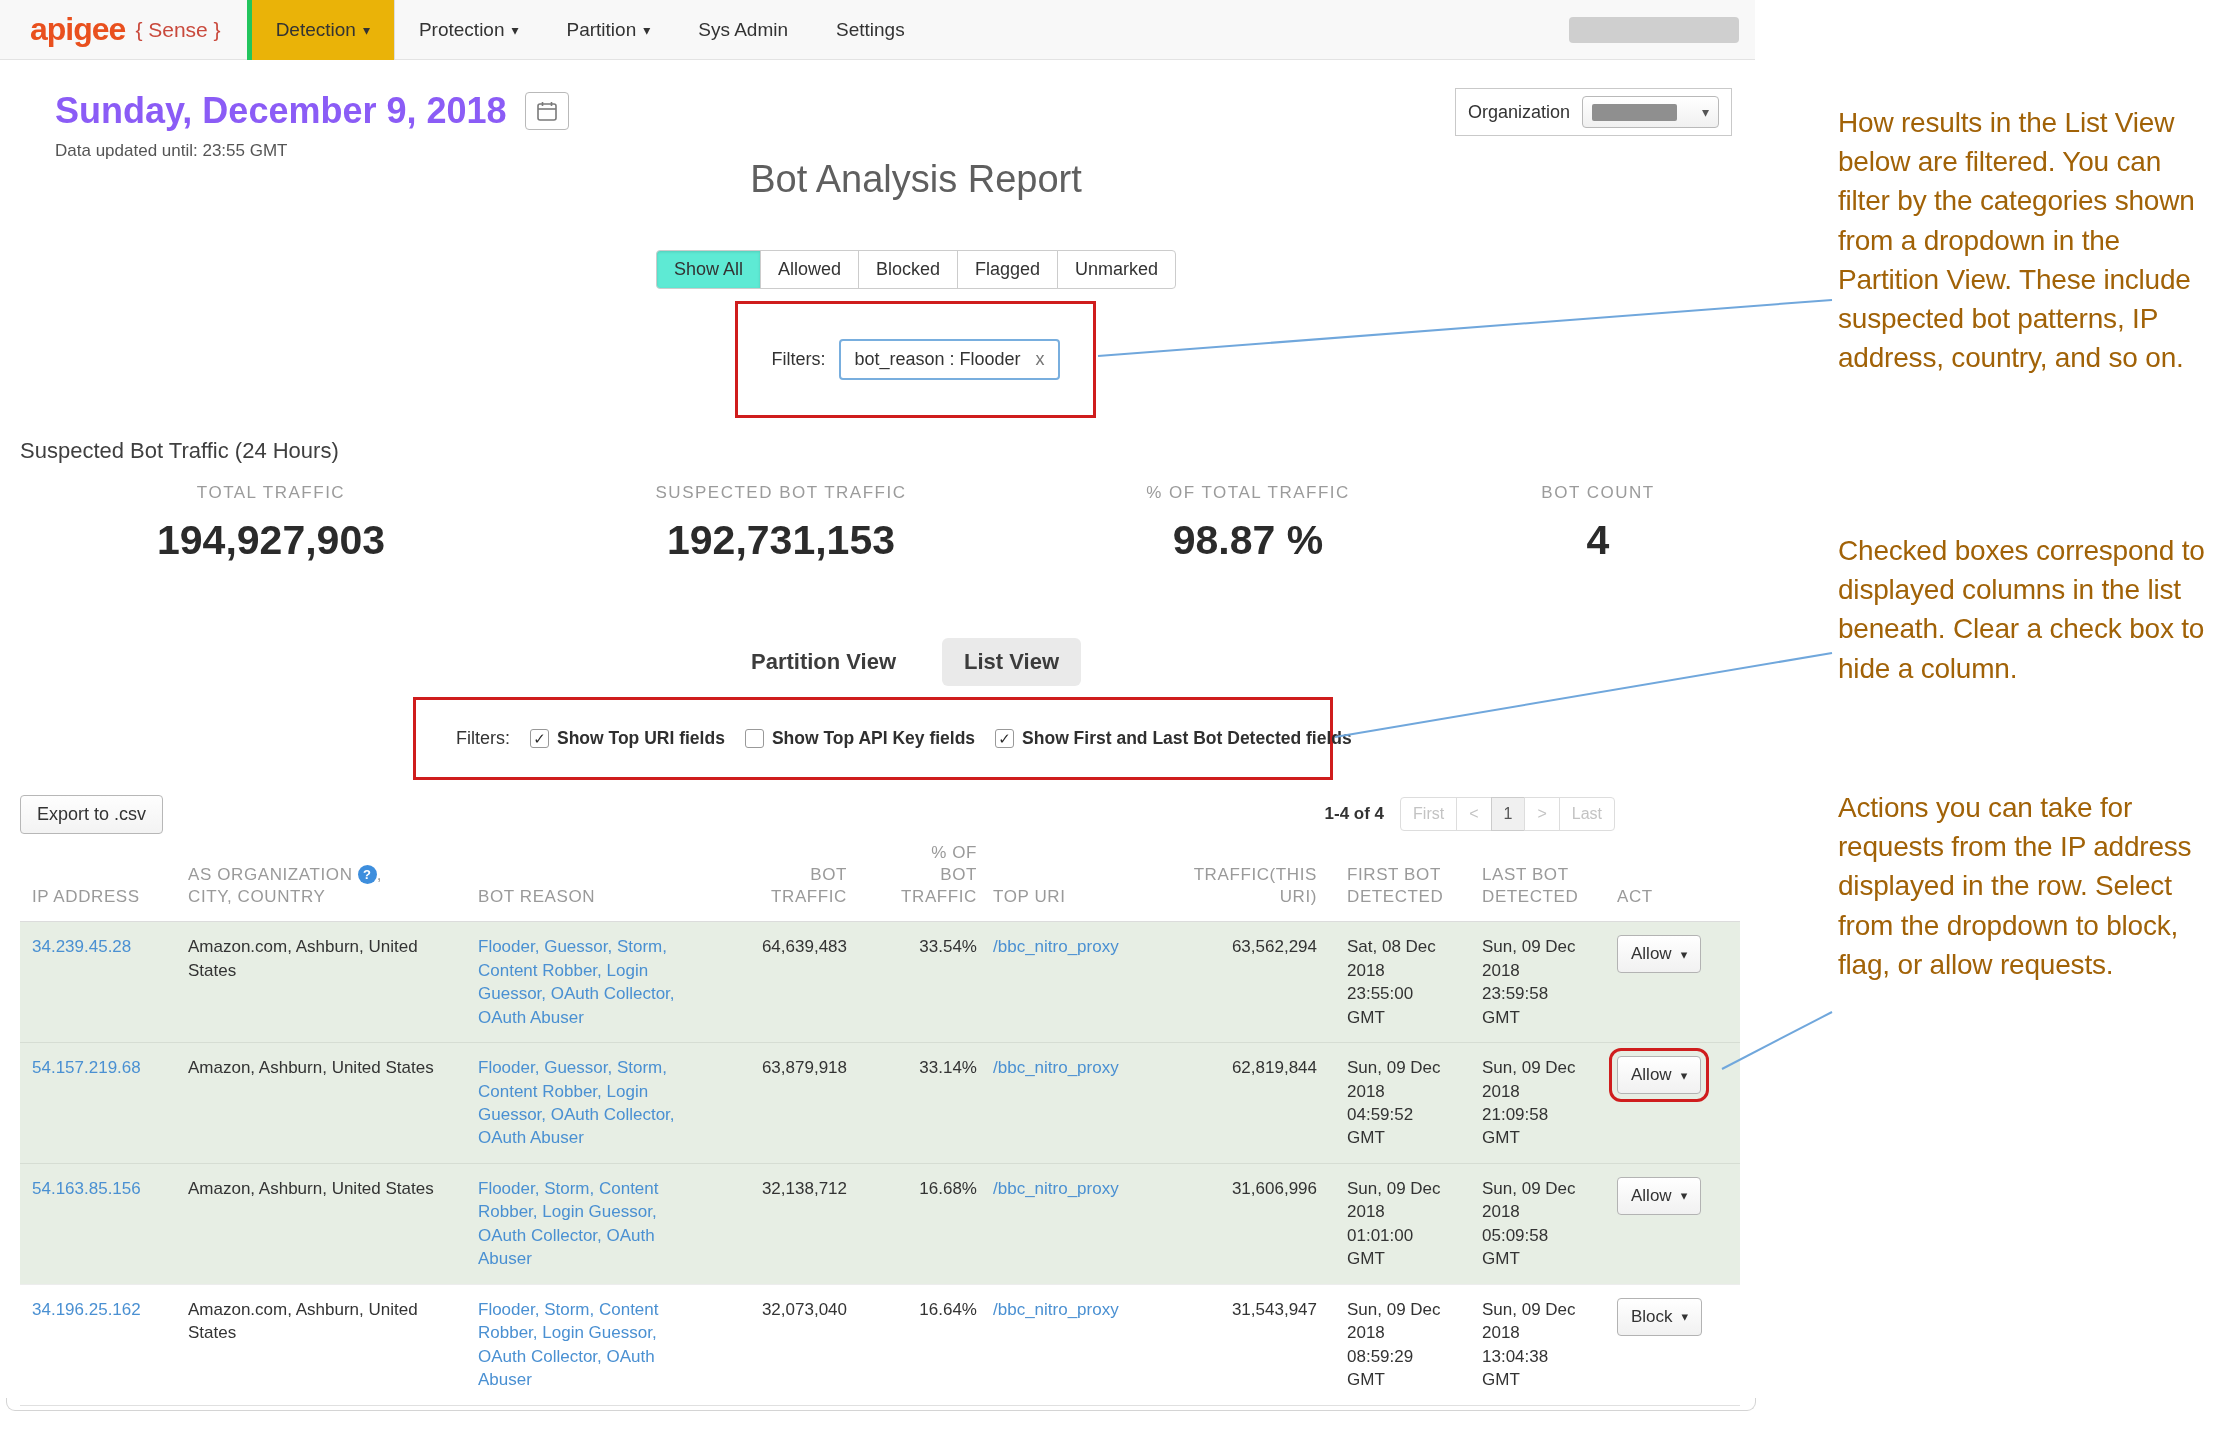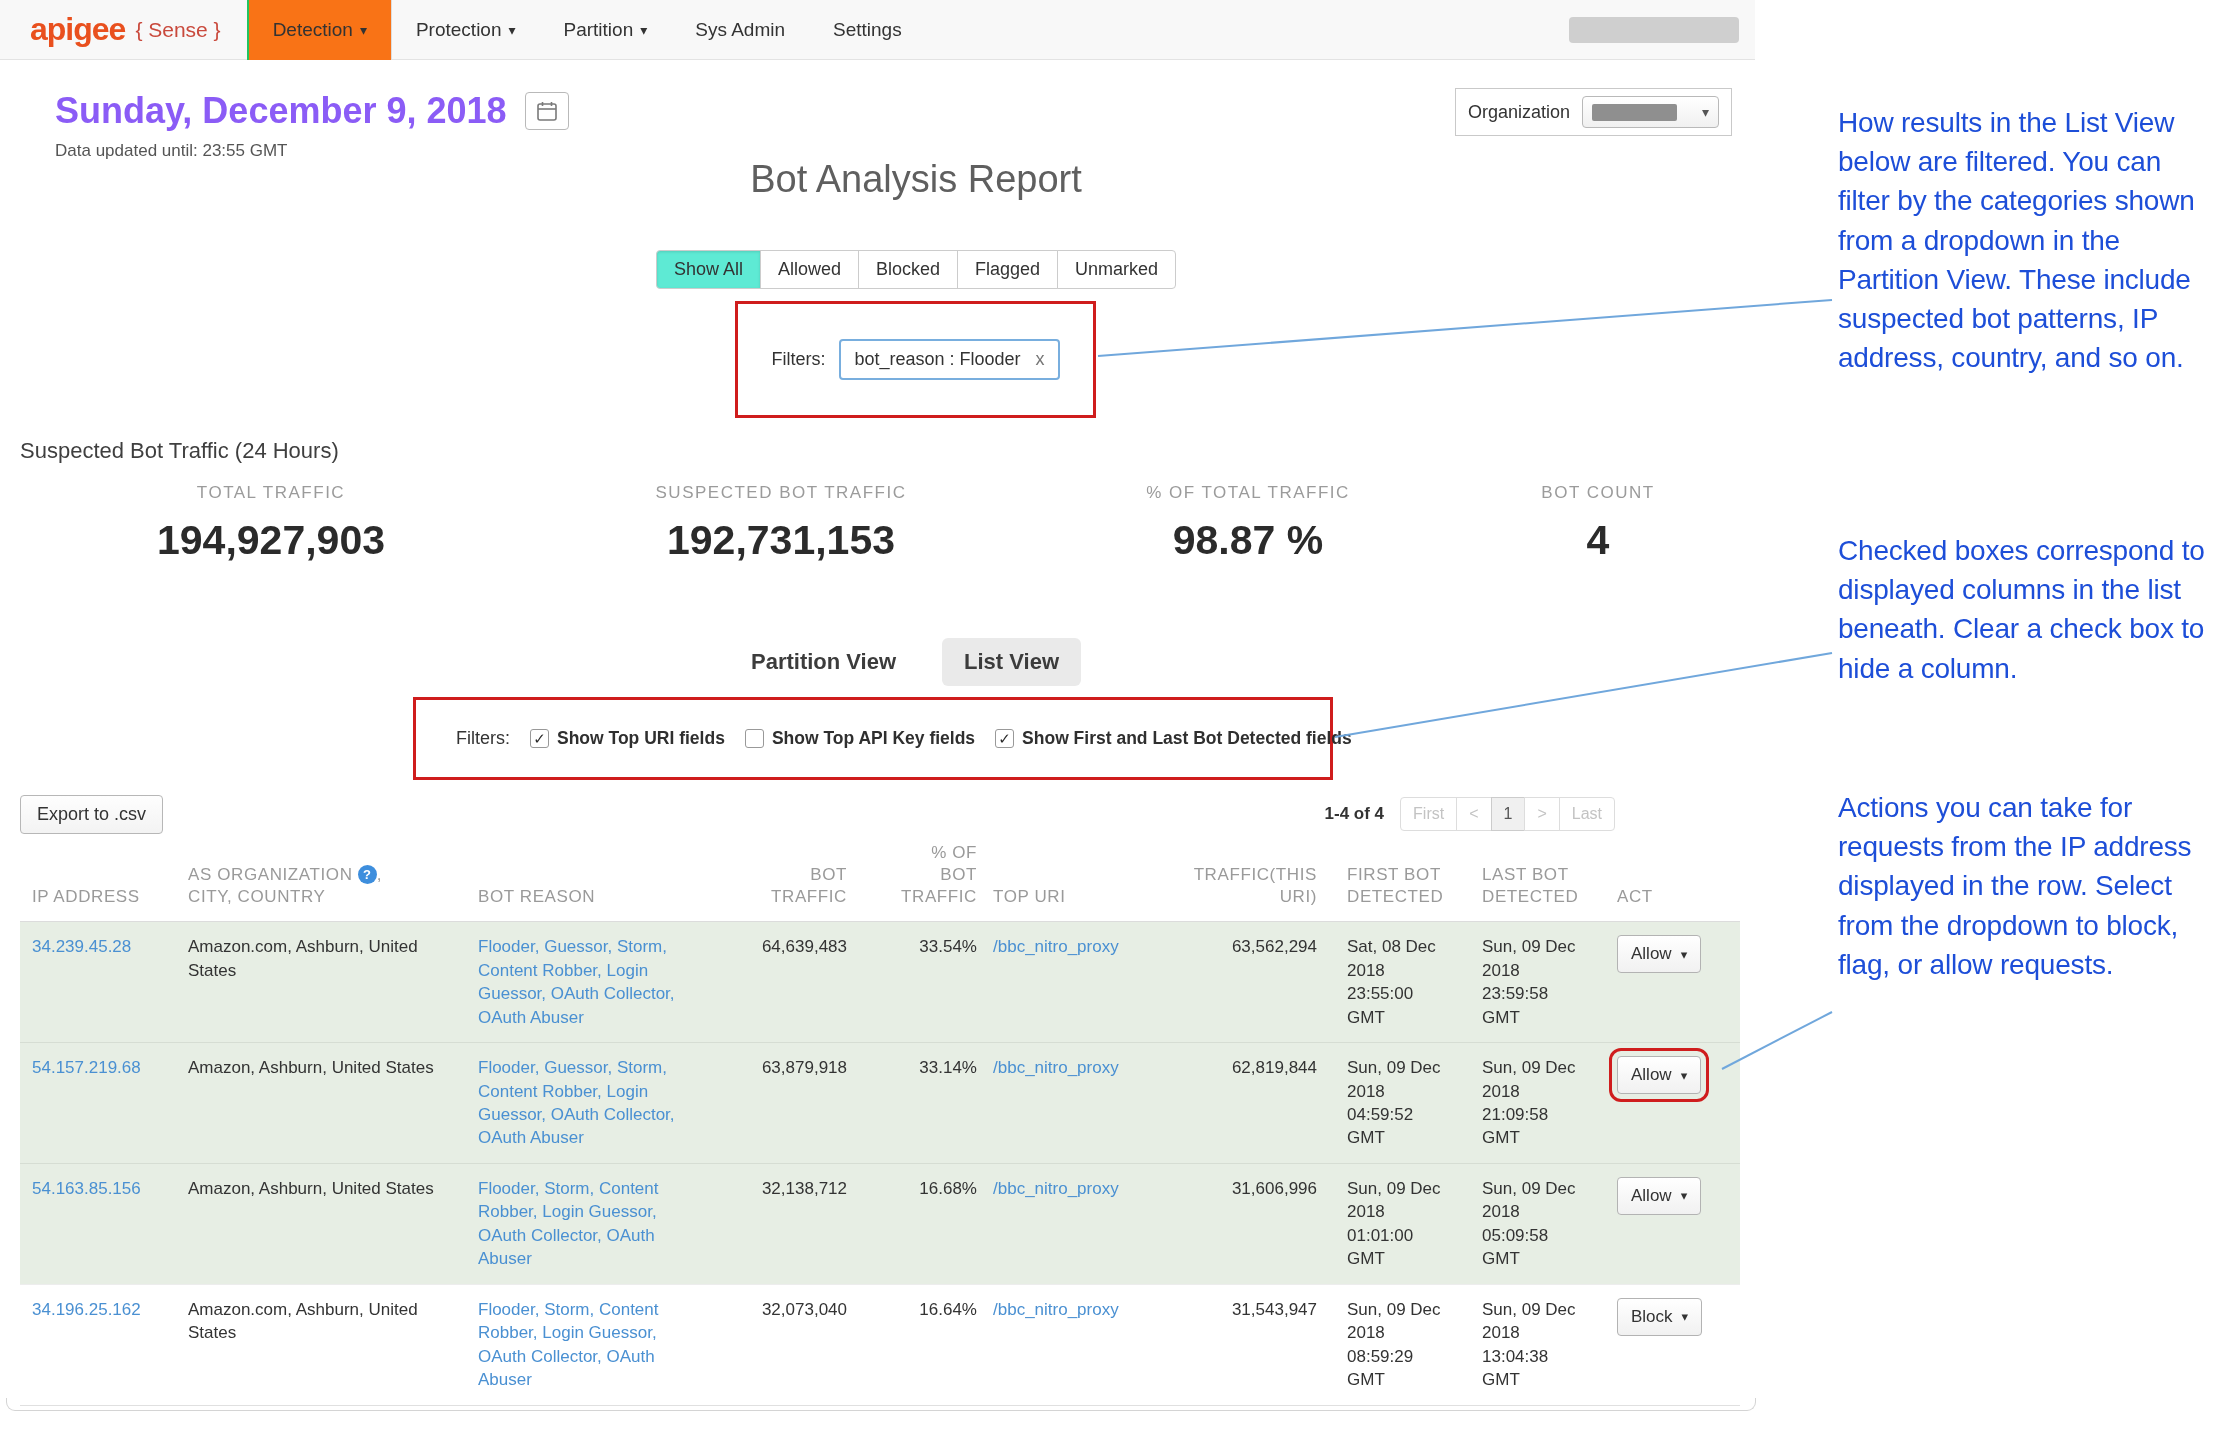--- a/index.html
+++ b/index.html
@@ -19,21 +19,21 @@
     background:#f8f8f8; border-bottom:1px solid #e3e3e3;
     display:flex; align-items:center; z-index:2;
   }
   .logo { margin-left:30px; font-size:32px; font-weight:bold; color:#E9501E; letter-spacing:-1px; }
   .sense { font-size:21px; color:#C9493C; margin-left:10px; margin-right:26px; white-space:nowrap; }
   #nav-items { display:flex; height:60px; align-items:stretch; }
   .nav-item {
     display:flex; align-items:center; gap:7px;
     padding:0 24px; font-size:19px; color:#333; white-space:nowrap;
   }
-  .nav-item.active { background:#f97316; border-left:2px solid #22c55e; border-right:1px solid #ddd; }
+  .nav-item.active { background:#eab308; border-left:5px solid #22c55e; border-right:1px solid #ddd; }
   .nav-caret { font-size:14px; color:#333; }
   .nav-redacted {
     margin-left:auto; margin-right:16px;
     width:170px; height:26px; border-radius:4px; background:#cfcfcf;
   }
 
   
   .date-block { position:absolute; left:55px; top:90px; z-index:2; }
   .date-line { display:flex; align-items:center; gap:18px; }
   .date-text { font-size:36px; font-weight:bold; color:#8b5cf6; }
@@ -184,21 +184,21 @@
 
   .page-bottom-edge {
     position:absolute; left:6px; top:1398px; width:1750px; height:13px;
     border:1px solid #d4d4d4; border-top:none; border-radius:0 0 9px 9px; z-index:1;
   }
 
   
   #annotations { position:absolute; left:1838px; top:0; width:374px; height:100%; z-index:2; }
   .annotation {
     position:absolute; left:0; width:374px;
-    font-size:28px; line-height:1.40; color:#1d4ed8; letter-spacing:-0.2px;
+    font-size:28px; line-height:1.40; color:#a16207; letter-spacing:-0.2px;
   }
   .annotation:nth-child(1) { top:103px; }
   .annotation:nth-child(2) { top:531px; }
   .annotation:nth-child(3) { top:788px; }
 
   
   #connectors { position:absolute; left:0; top:0; width:2216px; height:1433px; z-index:10; pointer-events:none; }
 </style>
 </head>
 <body>

